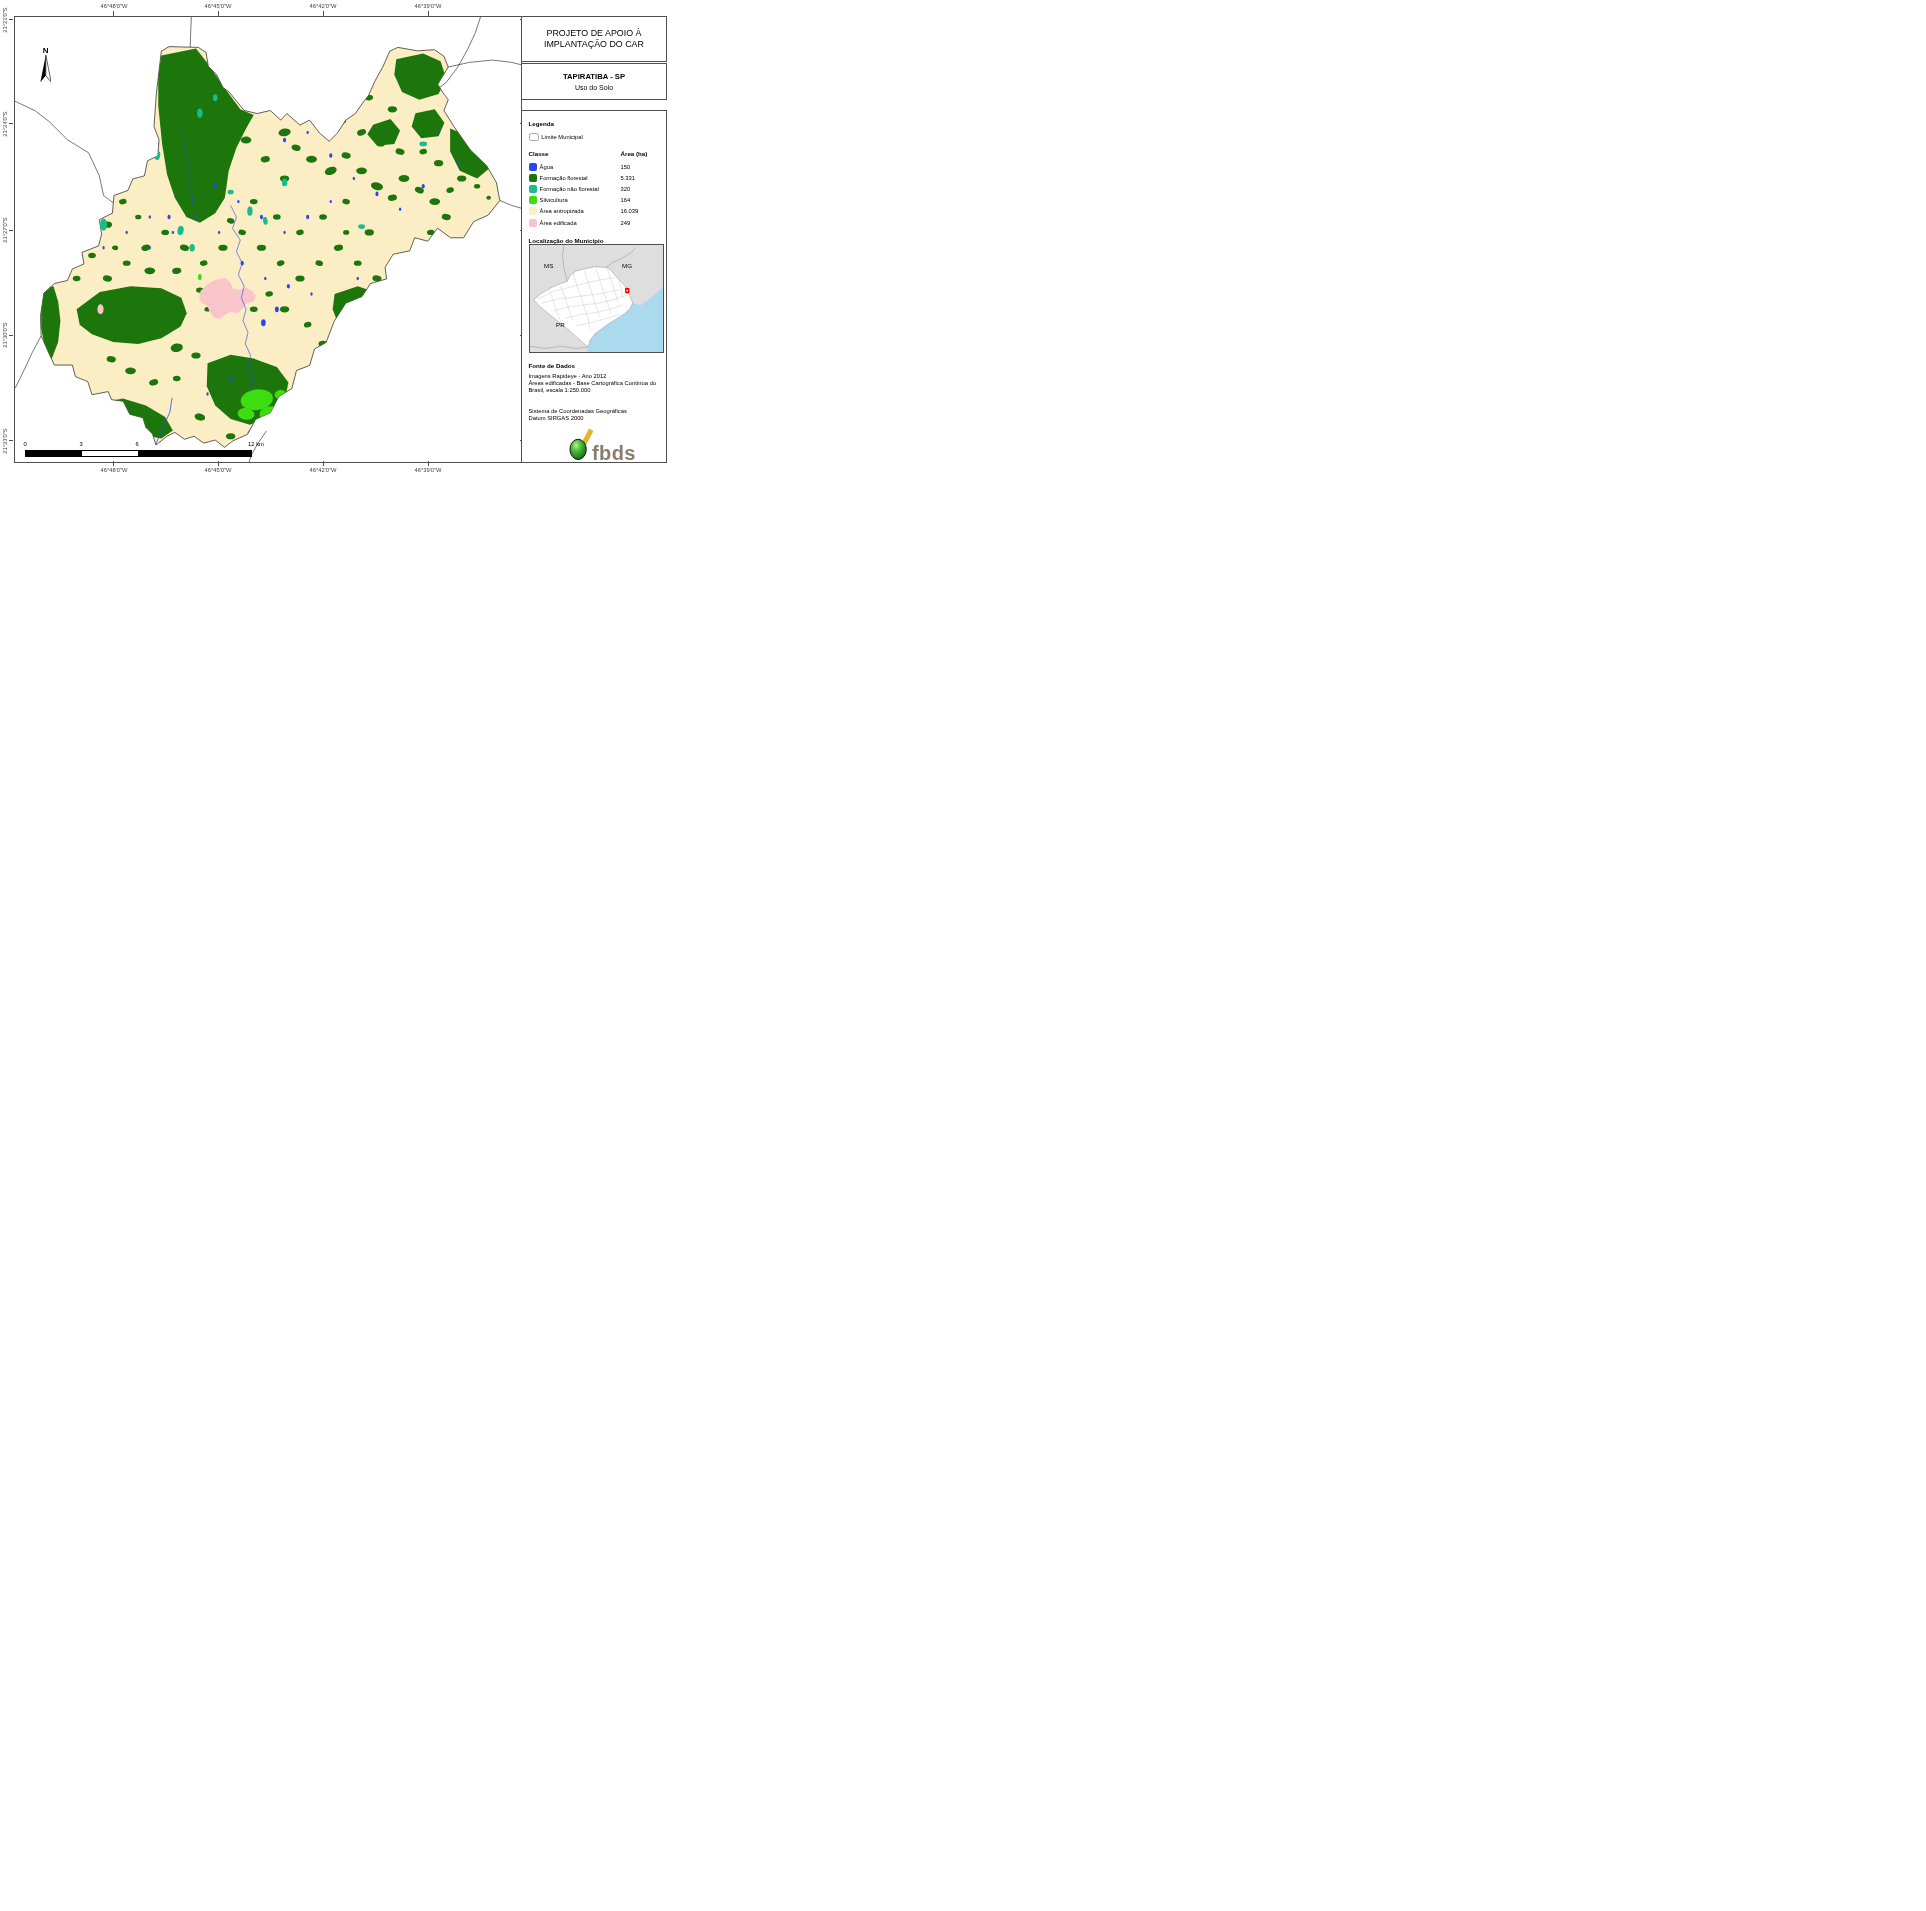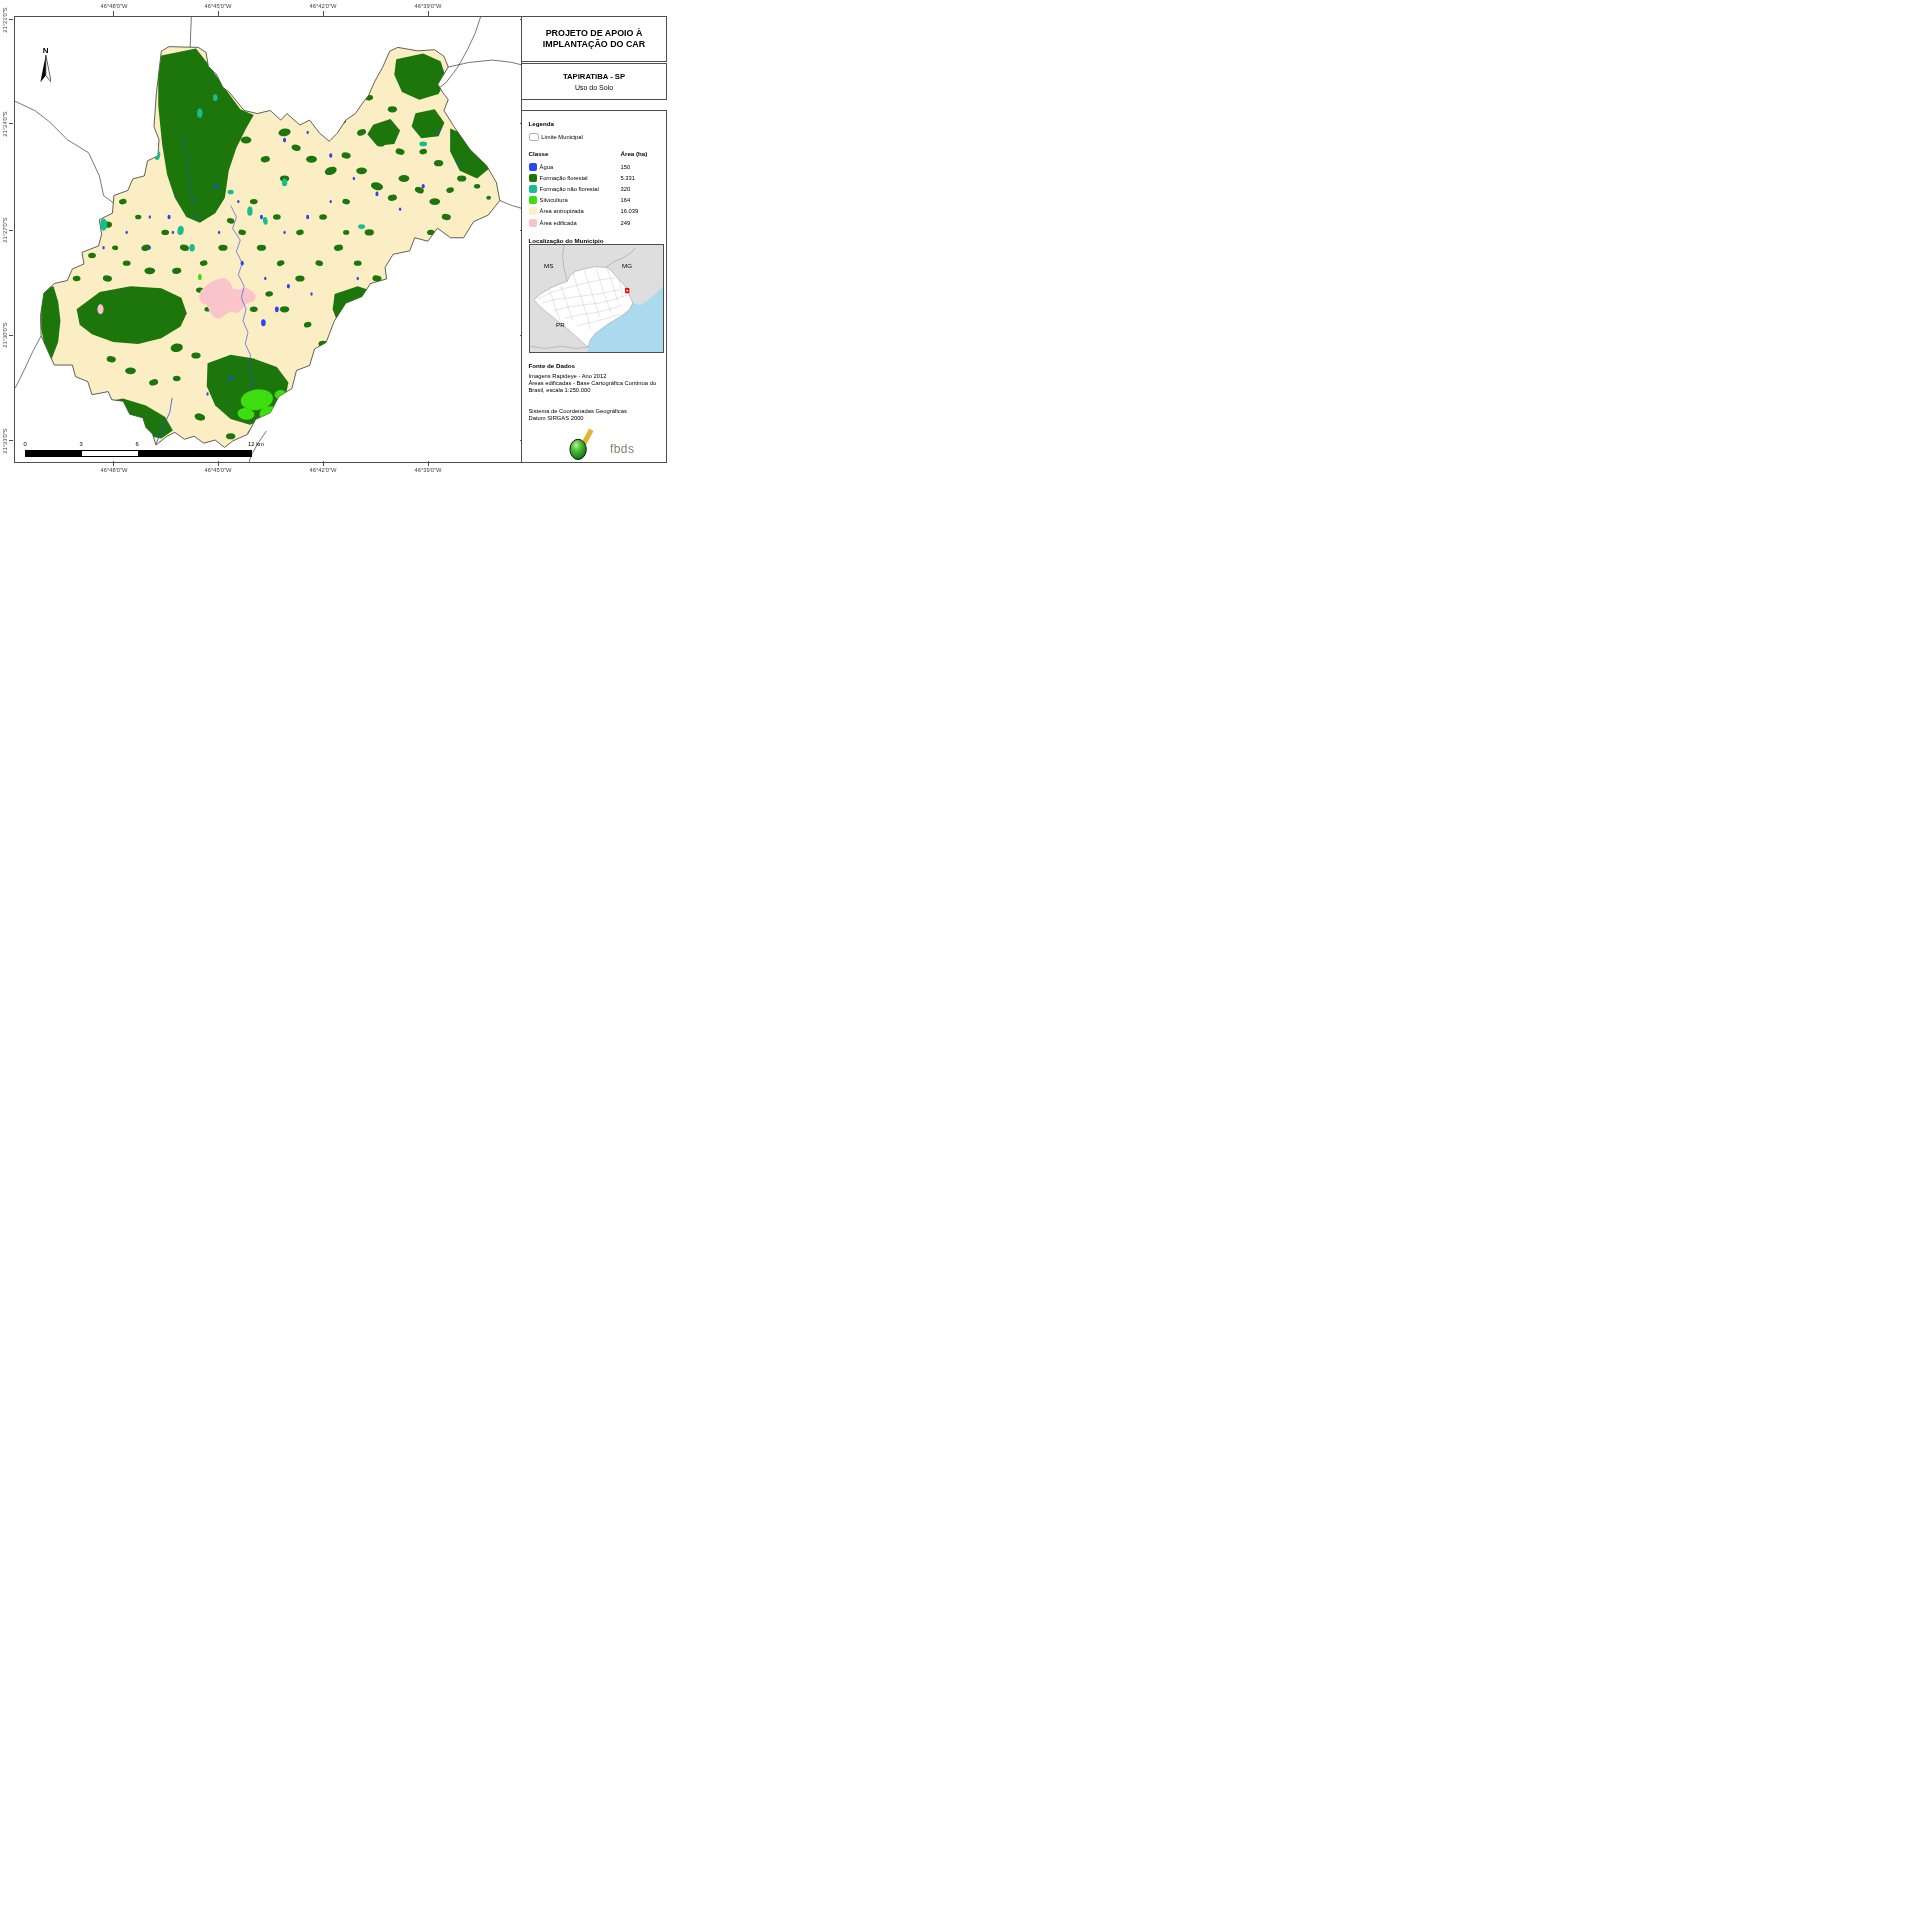--- a/index.html
+++ b/index.html
@@ -26,21 +26,21 @@
   
   #scalebar{position:absolute;left:0;top:0;width:100%;height:100%;pointer-events:none;}
   .sb-label{position:absolute;font-size:5.8px;color:#000;transform:translate(-50%,0);white-space:nowrap;}
   #sb-bar{position:absolute;left:25px;top:450px;width:225px;height:5.4px;background:#000;border:0.4px solid #000;}
   #sb-white{position:absolute;left:56px;top:0;width:56px;height:5.4px;background:#fff;}
 
   
   .panel-box{position:absolute;left:521px;width:146px;border:1.2px solid var(--c-frame);
     box-sizing:border-box;background:#fff;}
   #box-title{top:16px;height:46px;display:flex;align-items:center;justify-content:center;text-align:center;}
-  #box-title .t{font-size:8.9px;font-weight:bold;color:#000;line-height:1.2;max-width:127px;}
+  #box-title .t{font-size:8.9px;font-weight:normal;color:#000;line-height:1.2;max-width:127px;}
   #box-subtitle{top:63px;height:37px;display:flex;flex-direction:column;align-items:center;justify-content:center;gap:3.1px;}
   #box-subtitle .m{font-size:7.7px;font-weight:bold;}
   #box-subtitle .s{font-size:7px;}
   #box-main{top:110px;height:353px;}
 
   .heading{font-size:6.2px;font-weight:bold;color:#000;}
   #legend-heading{position:absolute;left:6.5px;top:8.5px;}
   #limite-row{position:absolute;left:6.5px;top:22.3px;display:flex;align-items:center;gap:2.3px;}
   #limite-swatch{width:8.5px;height:6.2px;background:#fff;border:1.2px solid #a9a9a9;border-radius:2.3px;}
   #limite-row .lbl{font-size:5.8px;}
@@ -55,21 +55,21 @@
   #loc-heading{position:absolute;left:6.5px;top:126px;}
   #inset-box{position:absolute;left:7px;top:133px;width:133px;height:107px;border:1.2px solid var(--c-frame);box-sizing:content-box;background:var(--c-insetbg);}
   #inset-svg{width:133px;height:107px;display:block;}
   .inset-label{position:absolute;font-size:6.2px;color:#000;}
 
   #fonte-heading{position:absolute;left:6.5px;top:251px;}
   #fonte-lines{position:absolute;left:6.5px;top:262px;width:129px;font-size:5.8px;line-height:1.25;}
   #fonte-lines2{position:absolute;left:6.5px;top:297px;width:129px;font-size:5.8px;line-height:1.25;}
 
   #logo{position:absolute;left:46px;top:317px;width:85px;height:35px;}
-  #logo .word{position:absolute;left:42px;top:14px;font-size:12px;font-weight:normal;color:var(--c-logotext);letter-spacing:0.4px;}
+  #logo .word{position:absolute;left:24px;top:14px;font-size:20px;font-weight:bold;color:var(--c-logotext);letter-spacing:0.4px;}
 </style>
 </head>
 <body>
 
 <div id="stage">
 
   <div id="map-frame">
     <svg id="map-svg" viewBox="0 0 1314 1157" preserveAspectRatio="none">
       <defs>
         <clipPath id="municlip">

